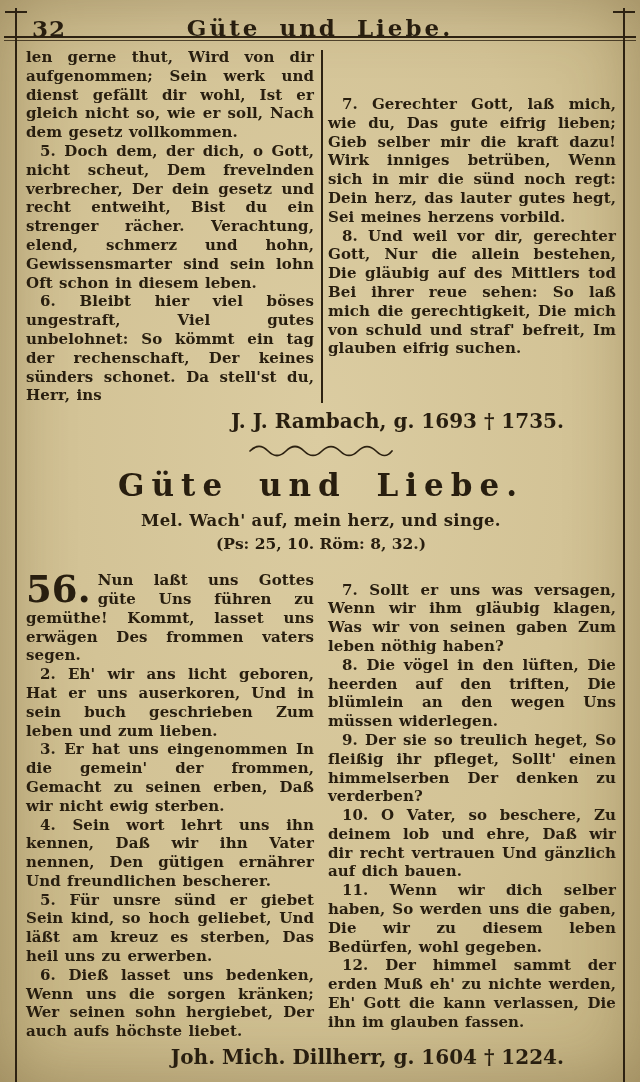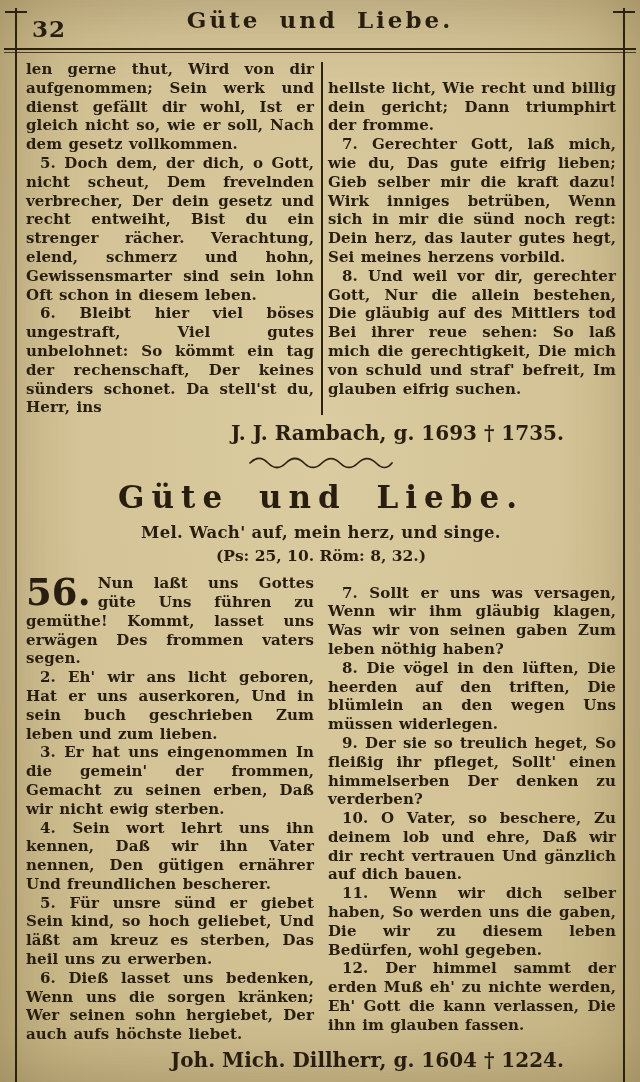--- a/index.html
+++ b/index.html
@@ -14,21 +14,21 @@
     color: #281e0f;
   }
   
   .vline { position: absolute; top: 8px; bottom: 0; width: 2px; background: #2d2212; }
   .vline.left  { left: 15px; }
   .vline.right { right: 15px; }
   .tick { position: absolute; height: 2px; width: 22px; background: #2d2212; top: 11px; }
   .tick.left  { left: 5px; }
   .tick.right { right: 5px; }
   
-  header { position: relative; padding-top: 6px; height: 48px; }
+  header { position: relative; padding-top: 14px; height: 36px; }
   .pagenum { position: absolute; left: 32px; top: 15px; font-size: 23px; letter-spacing: 1px; }
   .page-title { margin: 0; text-align: center; font-size: 23px; letter-spacing: 3px; word-spacing: 8px; }
   .hrule { height: 2px; background: #2d2212; margin: 0 4px; }
   .hrule.thin { height: 1px; margin-top: 2px; opacity: .8; }
   
   .content { padding: 0 24px 0 26px; }
   .two-col { display: flex; justify-content: space-between; position: relative; margin-top: 7px; align-items: center; }
   .two-col.with-rule::after {
     content: ""; position: absolute; left: 50%; top: 2px; bottom: 2px;
     width: 1.5px; background: #2d2212;
@@ -39,21 +39,21 @@
     font-size: 15px; line-height: 18.8px; letter-spacing: .1px; word-spacing: 1px;
   }
   .para.cont, .para.first { text-indent: 0; }
   .dropnum { float: left; font-size: 37px; line-height: 35px; margin: 1px 7px 0 0; }
   .attribution { text-align: right; font-size: 20px; padding-right: 52px; margin-top: 4px; }
   
   .squiggle { text-align: center; margin: 9px 0 2px; }
   .section-title { margin: 6px 0 8px; text-align: center; font-size: 31px; letter-spacing: 7px; word-spacing: 12px; }
   .melody { text-align: center; font-size: 16.5px; letter-spacing: .3px; }
   .reference { text-align: center; font-size: 15.5px; margin-top: 4px; }
-  .hymn-body { margin-top: 9px; gap: 8px; }
+  .hymn-body { margin-top: 18px; gap: 8px; }
 </style>
 </head>
 <body>
 
 <div>
 
   <div class="vline left"></div>
   <div class="vline right"></div>
   <div class="tick left"></div>
   <div class="tick right"></div>
@@ -67,21 +67,20 @@
 
   <div class="content">
 
     <section class="two-col with-rule">
       <div class="col">
         <p class="para cont">len gerne thut, Wird von dir aufgenommen; Sein werk und dienst gefällt dir wohl, Ist er gleich nicht so, wie er soll, Nach dem gesetz vollkommen.</p>
         <p class="para">5. Doch dem, der dich, o Gott, nicht scheut, Dem frevelnden verbrecher, Der dein gesetz und recht entweiht, Bist du ein strenger rächer. Verachtung, elend, schmerz und hohn, Gewissensmarter sind sein lohn Oft schon in diesem leben.</p>
         <p class="para">6. Bleibt hier viel böses ungestraft, Viel gutes unbelohnet: So kömmt ein tag der rechenschaft, Der keines sünders schonet. Da stell'st du, Herr, ins</p>
       </div>
       <div class="col">
-        <p class="para cont">hellste licht, Wie recht und billig dein gericht; Dann triumphirt der fromme.</p>
         <p class="para">7. Gerechter Gott, laß mich, wie du, Das gute eifrig lieben; Gieb selber mir die kraft dazu! Wirk inniges betrüben, Wenn sich in mir die sünd noch regt: Dein herz, das lauter gutes hegt, Sei meines herzens vorbild.</p>
         <p class="para">8. Und weil vor dir, gerechter Gott, Nur die allein bestehen, Die gläubig auf des Mittlers tod Bei ihrer reue sehen: So laß mich die gerechtigkeit, Die mich von schuld und straf' befreit, Im glauben eifrig suchen.</p>
       </div>
     </section>
     <div class="attribution">J. J. Rambach, g. 1693 † 1735.</div>
 
     <div class="squiggle">
       <svg width="150" height="12" viewBox="0 0 150 12">
         <path d="M4 6 Q 13 -3 22 6 T 40 6 T 58 6 T 76 6 T 94 6 T 112 6 T 130 6 T 146 6" fill="none" stroke="#2d2212" stroke-width="1.7" stroke-linecap="round"></path>
       </svg>

